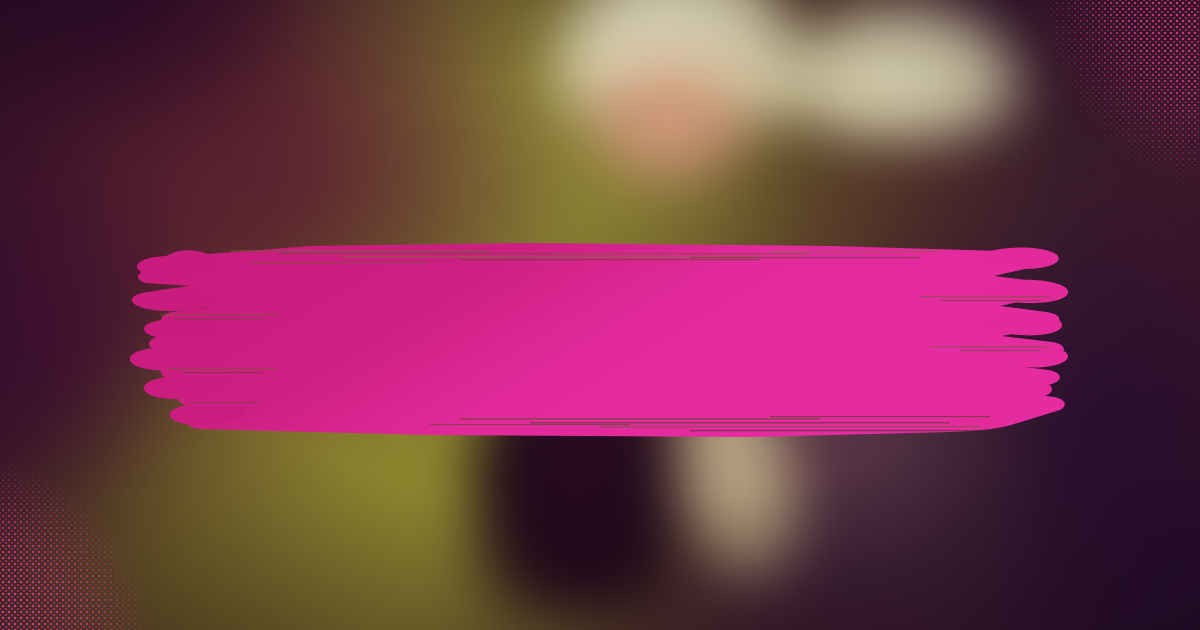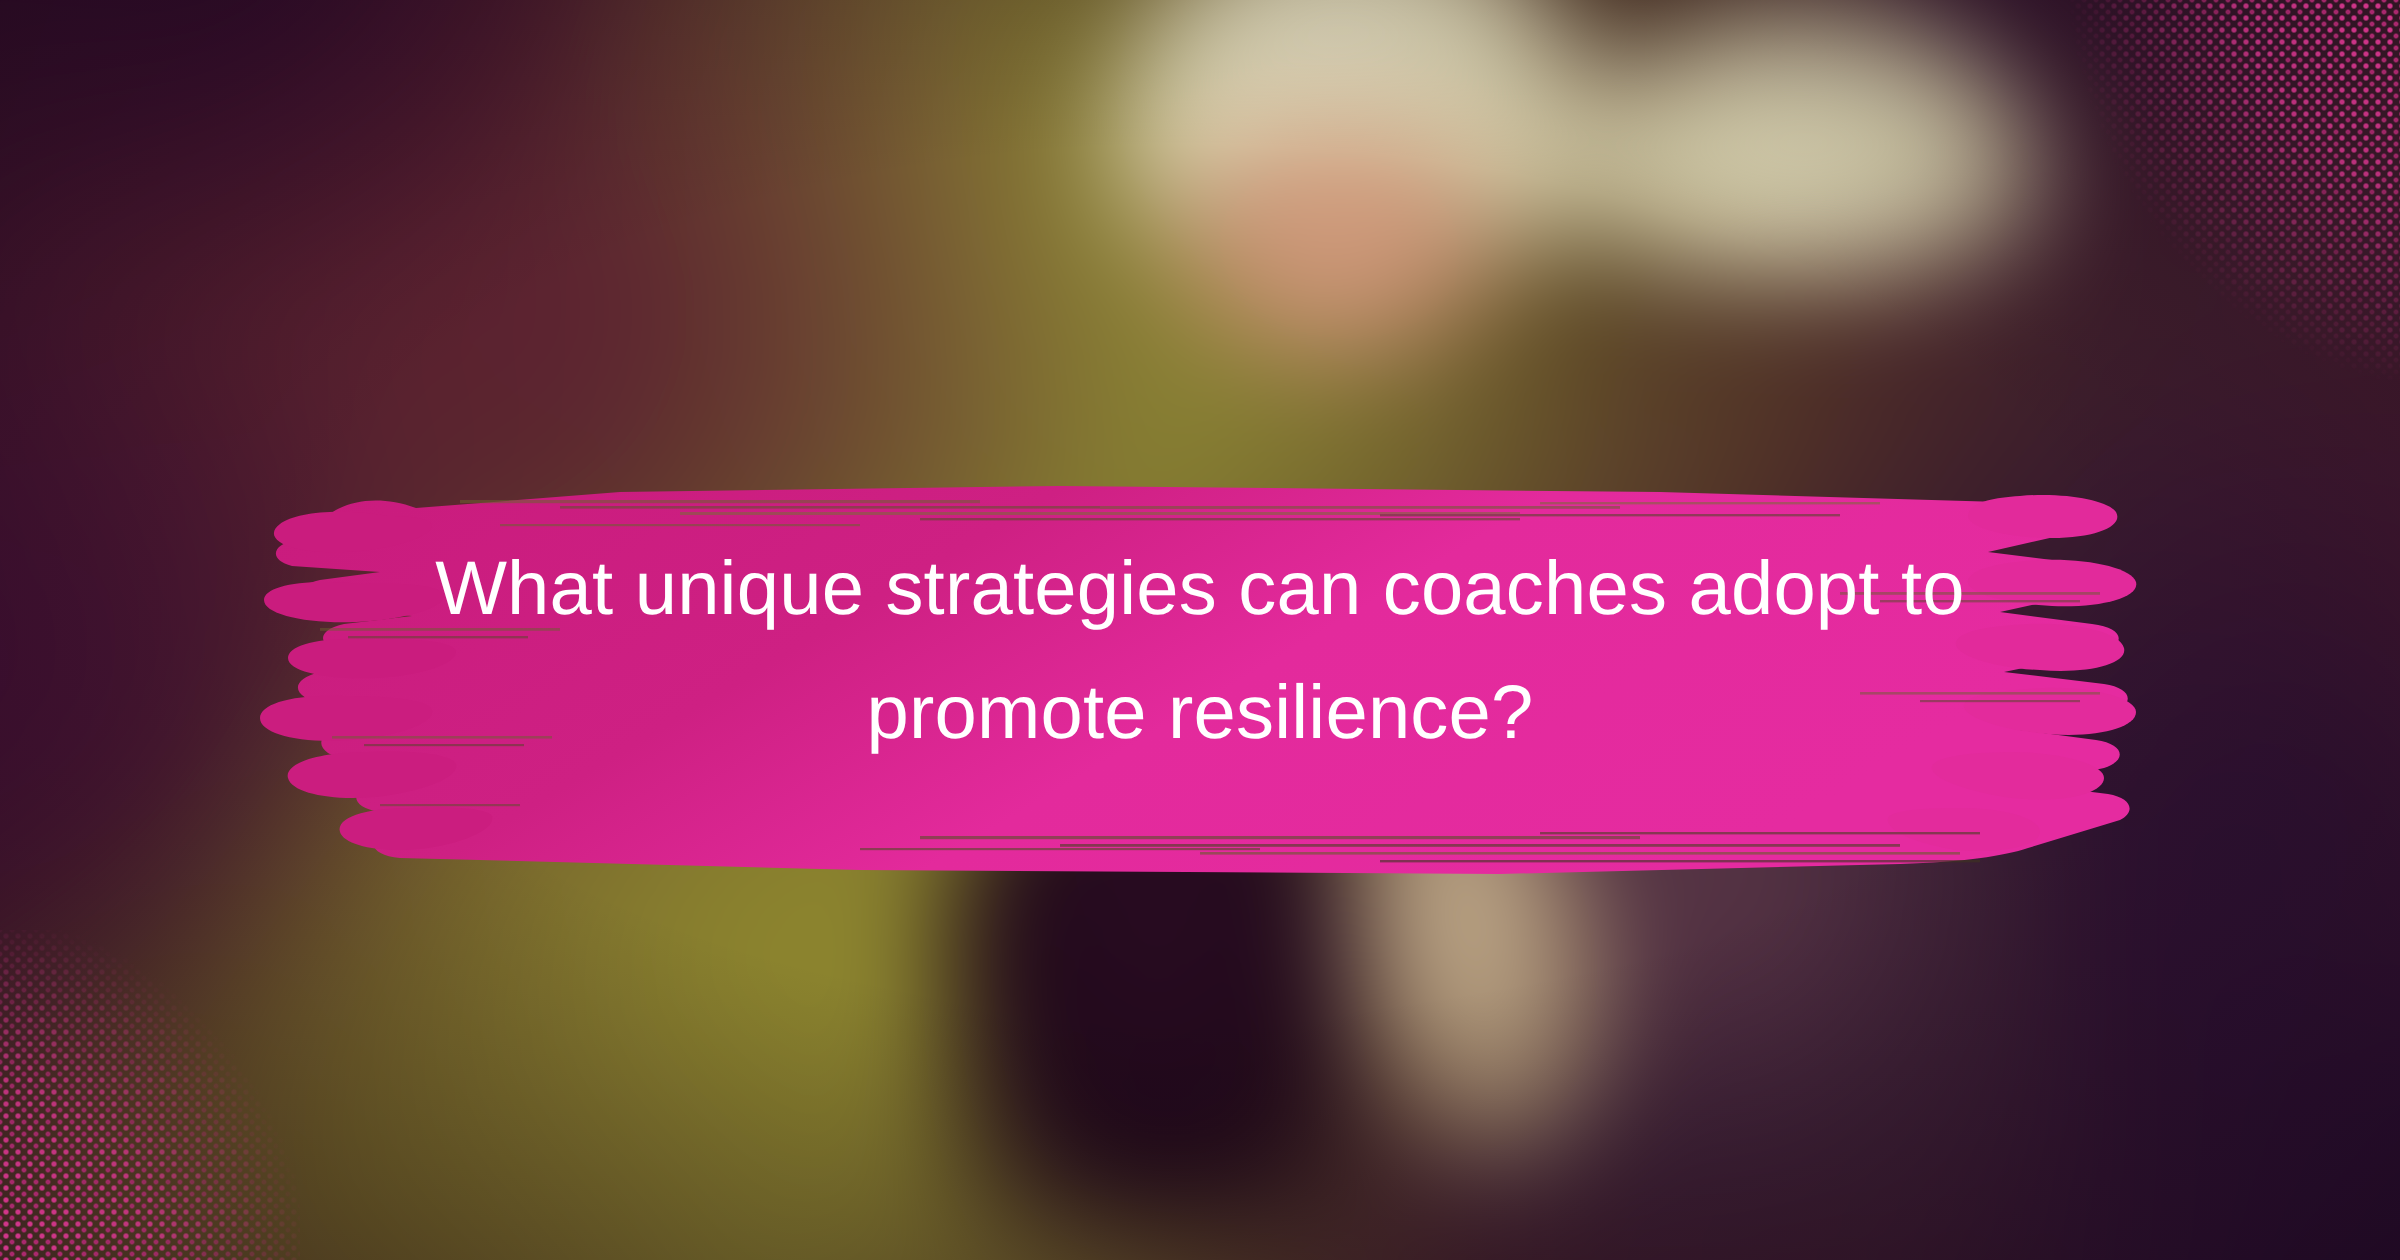--- a/index.html
+++ b/index.html
@@ -234,15 +234,14 @@
 
       <g opacity="0.5">
         <rect x="790" y="100" width="130" height="1.4" fill="#6a5f2e"></rect>
         <rect x="810" y="104" width="100" height="1.2" fill="#554b26"></rect>
         <rect x="800" y="150" width="120" height="1.3" fill="#6d6130"></rect>
         <rect x="830" y="154" width="80" height="1.1" fill="#4f4724"></rect>
       </g>
     </svg>
   </div>
 
-  <div class="headline">What unique strategies can coaches adopt to promote resilience?</div>
 
 </div>
 
 </body></html>

